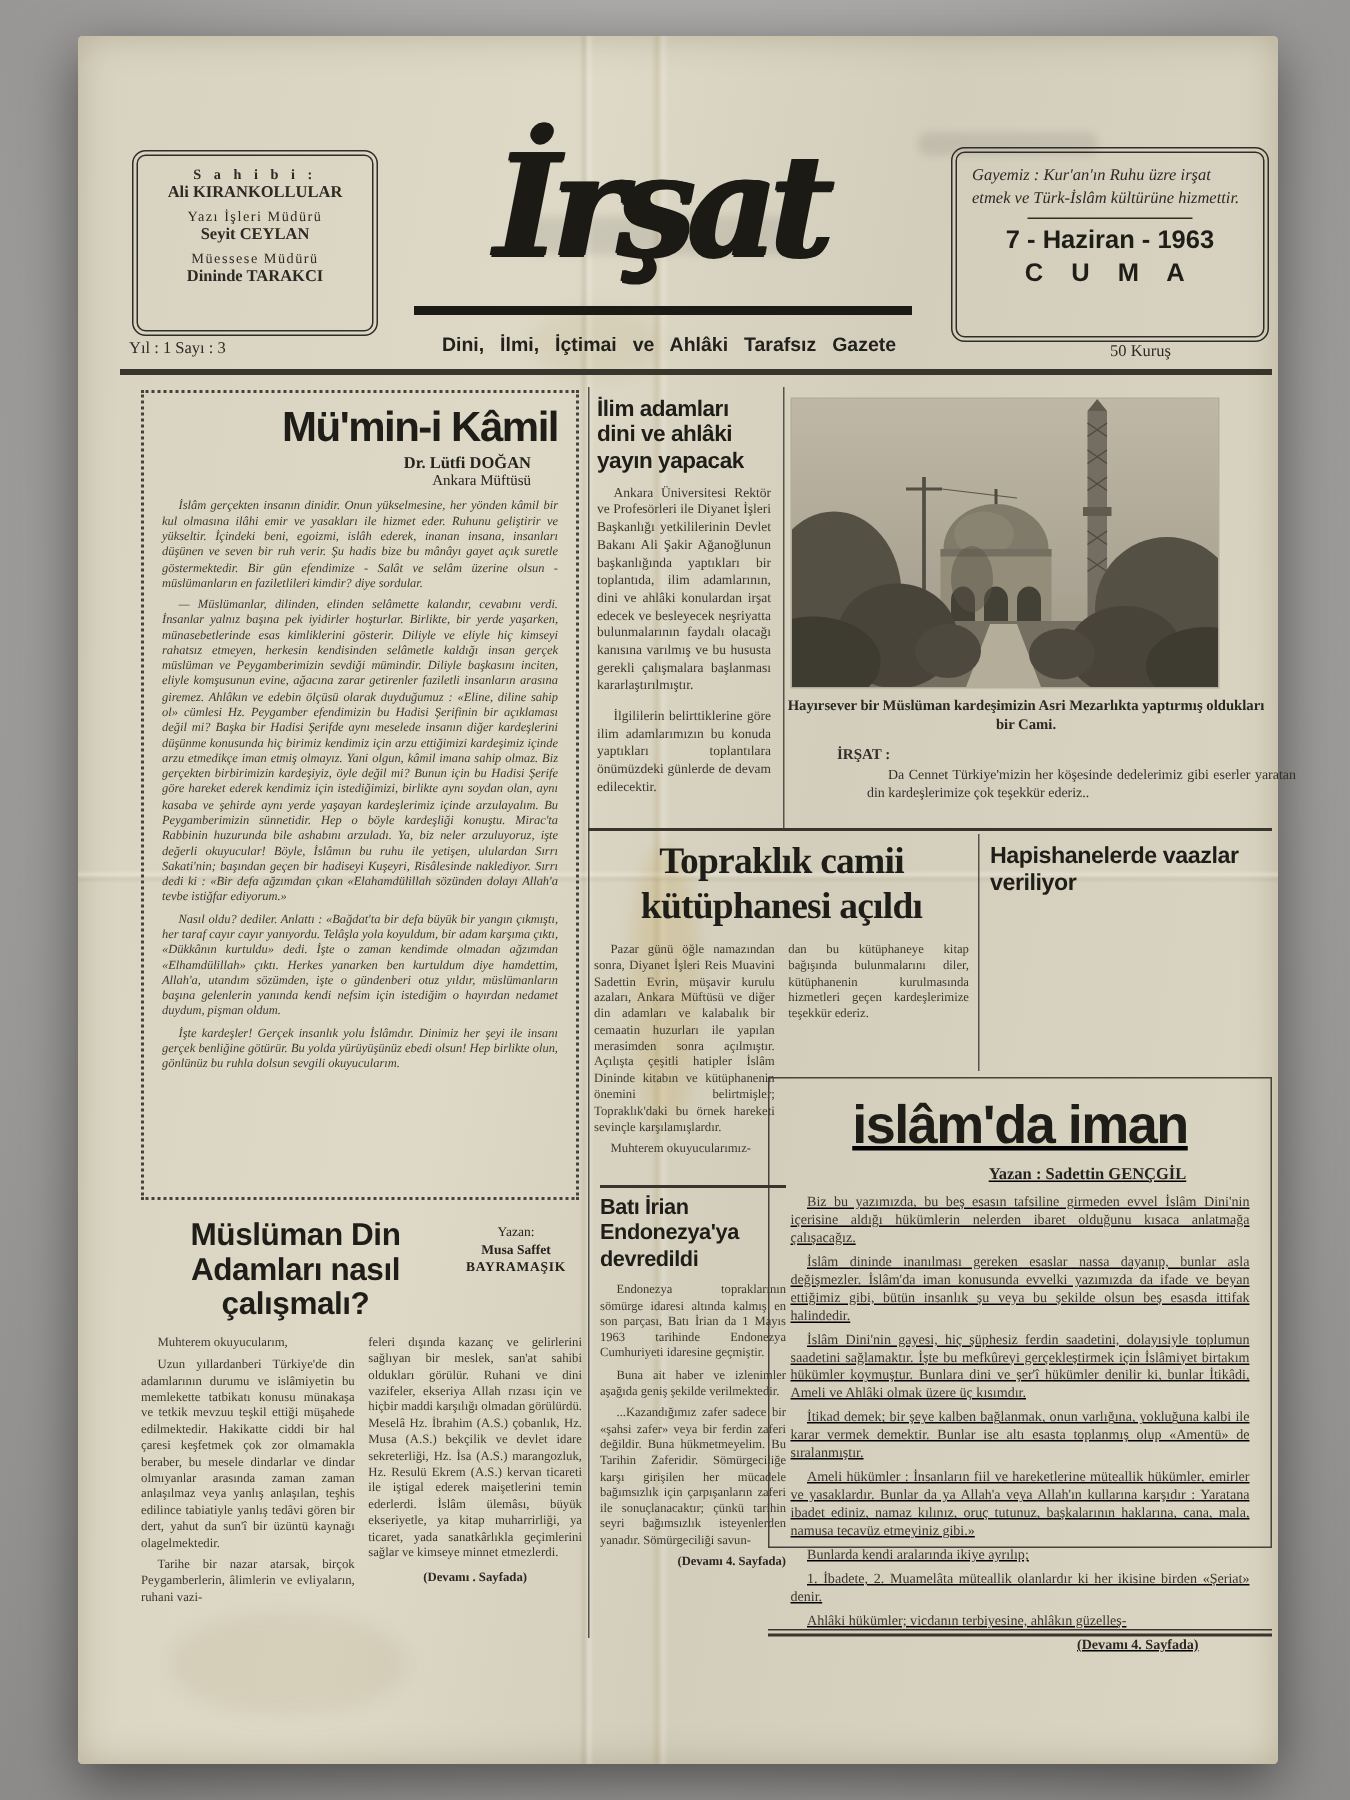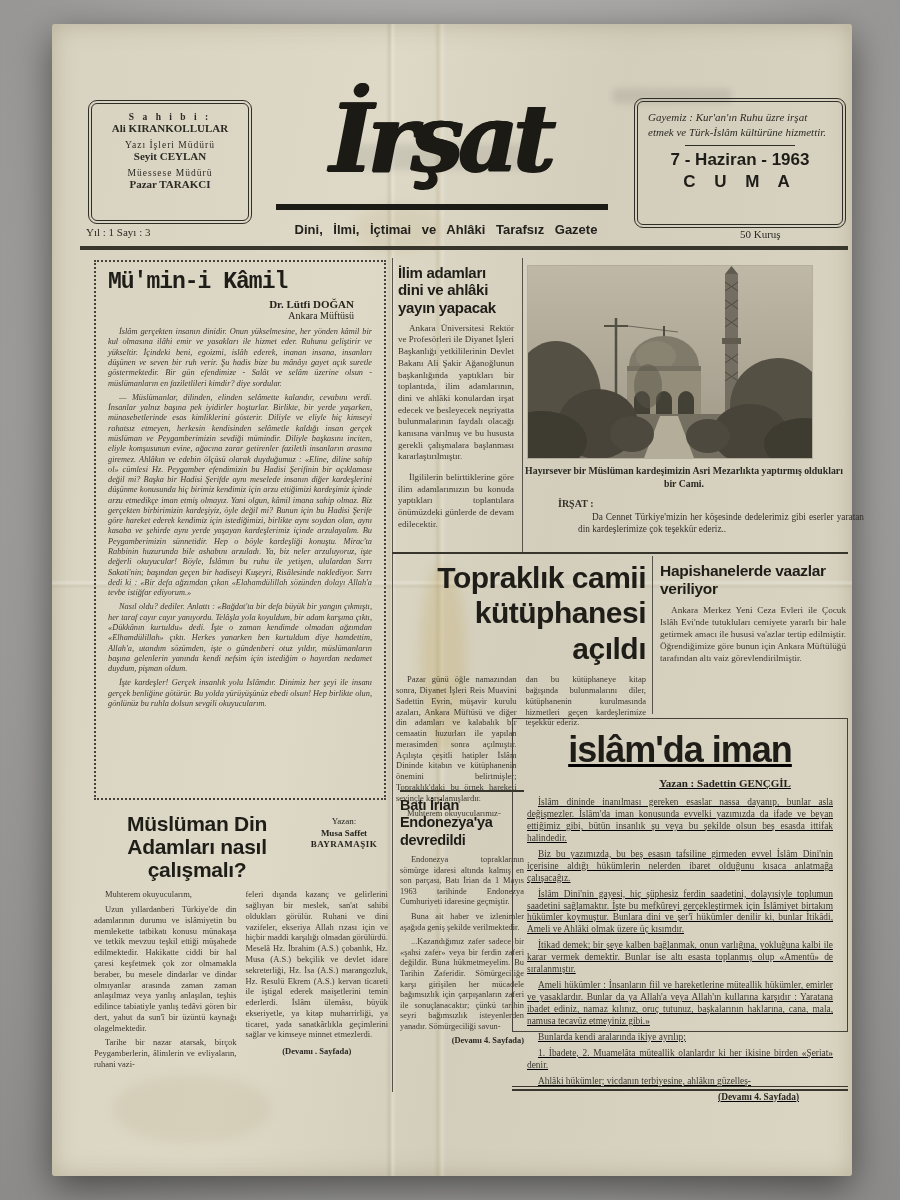--- a/index.html
+++ b/index.html
@@ -47,21 +47,21 @@
     text-shadow:1px 0 #1c1a15,-1px 0 #1c1a15,0 1px #1c1a15;
   }
   .nameplate-underline{position:absolute;left:224px;top:180px;width:332px;height:6px;background:#1c1a15;}
   .issue-info{position:absolute;left:34px;top:202px;font-size:11px;color:#2c2a24;}
   .subtitle{position:absolute;left:218px;top:198px;width:352px;text-align:center;font-family:"Liberation Sans",sans-serif;font-weight:bold;font-size:13px;word-spacing:7px;color:#23211c;}
   .price{position:absolute;left:688px;top:204px;font-size:11px;color:#2c2a24;}
   .top-rule{left:28px;top:222px;width:768px;height:4px;}
 
   
   .mumin-box{position:absolute;left:42px;top:236px;width:292px;height:540px;border:2px dotted #45423a;box-sizing:border-box;padding:8px 12px;overflow:hidden;}
-  .mumin-title{font-size:23px;text-align:left;letter-spacing:-1px;line-height:1.05;font-family:Liberation Mono, monospace;}
+  .mumin-title{font-size:28px;text-align:right;letter-spacing:-1px;line-height:1.05;}
   .mumin-byline{text-align:right;padding-right:18px;margin:4px 0 6px;color:#25231d;}
   .mumin-byline .a{font-weight:bold;font-size:11px;}
   .mumin-byline .b{font-size:10px;}
   .mumin-box .bodytext{font-size:8.3px;line-height:1.24;font-style:italic;}
 
   
   .ilim{position:absolute;left:346px;top:240px;width:116px;}
   .ilim .headline{font-size:15px;line-height:1.15;margin-bottom:7px;}
   .ilim .bodytext{font-size:9px;line-height:1.3;}
   .ilim .bodytext p+p{margin-top:9px;}
@@ -70,21 +70,21 @@
   .photo{position:absolute;left:476px;top:242px;width:284px;height:192px;filter:sepia(0.18) contrast(1.02);box-shadow:0 0 0 1px rgba(70,65,50,0.25);}
   .caption{position:absolute;left:468px;top:440px;width:328px;text-align:center;font-weight:bold;font-size:9.8px;line-height:1.35;color:#2a2822;}
   .irsat-note{position:absolute;left:490px;top:474px;width:322px;color:#33302a;}
   .irsat-note .lbl{font-weight:bold;font-size:10px;margin-left:16px;}
   .irsat-note .txt{font-size:9.3px;line-height:1.3;text-align:justify;margin-top:2px;text-indent:14px;padding-left:36px;}
 
   .mid-rule{left:340px;top:528px;width:456px;height:2px;}
 
   
   .topraklik{position:absolute;left:344px;top:536px;width:250px;}
-  .topraklik .ttl{font-family:Liberation Sans, sans-serif;font-weight:bold;font-size:30px;line-height:1.18;text-align:right;color:#1f1d18;letter-spacing:-0.5px;}
+  .topraklik .ttl{font-family:Liberation Serif, serif;font-weight:bold;font-size:25px;line-height:1.18;text-align:center;color:#1f1d18;letter-spacing:-0.5px;}
   .cols{display:flex;gap:9px;margin-top:8px;}
   .cols .col{flex:1;min-width:0;}
   .topraklik .bodytext{font-size:8.5px;line-height:1.27;}
 
   .v3{left:600px;top:532px;height:158px;}
   .hapishane{position:absolute;left:608px;top:538px;width:186px;}
   .hapishane .headline{font-size:15.5px;line-height:1.15;margin-bottom:6px;}
   .hapishane .bodytext{font-size:9.2px;line-height:1.32;}
 
   
@@ -127,21 +127,21 @@
   <div class="stain c"></div>
   <div class="ghost" style="left:300px;top:120px;width:180px;height:26px;"></div>
   <div class="ghost" style="left:560px;top:64px;width:120px;height:16px;"></div>
 
   <div class="mast-box mast-left">
     <div class="lab sp">S a h i b i :</div>
     <div class="nam">Ali KIRANKOLLULAR</div>
     <div class="lab">Yazı İşleri Müdürü</div>
     <div class="nam">Seyit CEYLAN</div>
     <div class="lab">Müessese Müdürü</div>
-    <div class="nam">Pazar TARAKCI</div>
+    <div class="nam">Dininde TARAKCI</div>
   </div>
 
   <div class="nameplate">İrşat</div>
   <div class="nameplate-underline"></div>
 
   <div class="mast-box mast-right">
     <div class="motto">Gayemiz : Kur'an'ın Ruhu üzre irşat etmek ve Türk-İslâm kültürüne hizmettir.</div>
     <hr class="mast-hr">
     <div class="mast-date">7 - Haziran - 1963</div>
     <div class="mast-day">C U M A</div>
@@ -237,31 +237,28 @@
         <p>Muhterem okuyucularımız-</p>
       </div>
       <div class="col">
         <p style="text-indent:0">dan bu kütüphaneye kitap bağışında bulunmalarını diler, kütüphanenin kurulmasında hizmetleri geçen kardeşlerimize teşekkür ederiz.</p>
       </div>
     </div>
   </div>
 
   <div class="hapishane">
     <div class="headline">Hapishanelerde vaazlar veriliyor</div>
-    <div class="bodytext">
-      <p>Ankara Merkez Yeni Ceza Evleri ile Çocuk Islâh Evi'nde tutukluları cemiyete yararlı bir hale getirmek amacı ile hususi va'azlar tertip edilmiştir. Öğrendiğimize göre bunun için Ankara Müftülüğü tarafından altı vaiz görevlendirilmiştir.</p>
-    </div>
   </div>
 
   <div class="islam-box">
     <div class="islam-title headline">islâm'da iman</div>
     <div class="islam-byline">Yazan : Sadettin GENÇGİL</div>
     <div class="bodytext">
+      <p>Biz bu yazımızda, bu beş esasın tafsiline girmeden evvel İslâm Dini'nin içerisine aldığı hükümlerin nelerden ibaret olduğunu kısaca anlatmağa çalışacağız.</p>
       <p>İslâm dininde inanılması gereken esaslar nassa dayanıp, bunlar asla değişmezler. İslâm'da iman konusunda evvelki yazımızda da ifade ve beyan ettiğimiz gibi, bütün insanlık şu veya bu şekilde olsun beş esasda ittifak halindedir.</p>
-      <p>Biz bu yazımızda, bu beş esasın tafsiline girmeden evvel İslâm Dini'nin içerisine aldığı hükümlerin nelerden ibaret olduğunu kısaca anlatmağa çalışacağız.</p>
       <p>İslâm Dini'nin gayesi, hiç şüphesiz ferdin saadetini, dolayısiyle toplumun saadetini sağlamaktır. İşte bu mefkûreyi gerçekleştirmek için İslâmiyet birtakım hükümler koymuştur. Bunlara dini ve şer'î hükümler denilir ki, bunlar İtikâdi, Ameli ve Ahlâki olmak üzere üç kısımdır.</p>
       <p>İtikad demek; bir şeye kalben bağlanmak, onun varlığına, yokluğuna kalbi ile karar vermek demektir. Bunlar ise altı esasta toplanmış olup «Amentü» de sıralanmıştır.</p>
       <p>Ameli hükümler : İnsanların fiil ve hareketlerine müteallik hükümler, emirler ve yasaklardır. Bunlar da ya Allah'a veya Allah'ın kullarına karşıdır : Yaratana ibadet ediniz, namaz kılınız, oruç tutunuz, başkalarının haklarına, cana, mala, namusa tecavüz etmeyiniz gibi.»</p>
       <p>Bunlarda kendi aralarında ikiye ayrılıp;</p>
       <p>1. İbadete, 2. Muamelâta müteallik olanlardır ki her ikisine birden «Şeriat» denir.</p>
       <p>Ahlâki hükümler; vicdanın terbiyesine, ahlâkın güzelleş-</p>
     </div>
     <div class="islam-cont">(Devamı 4. Sayfada)</div>
   </div>
   <div class="islam-endrule"></div>

